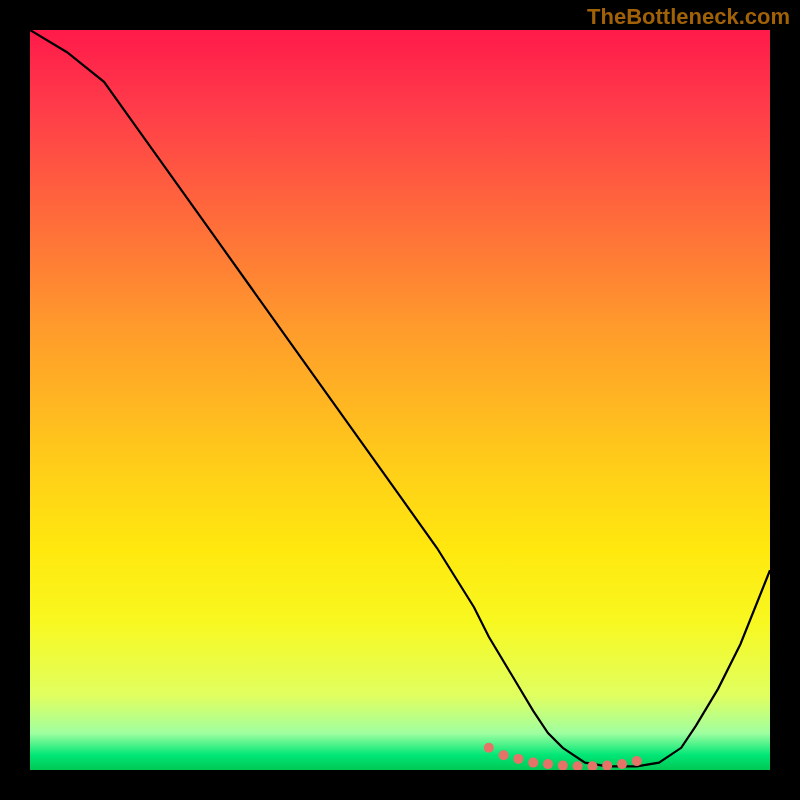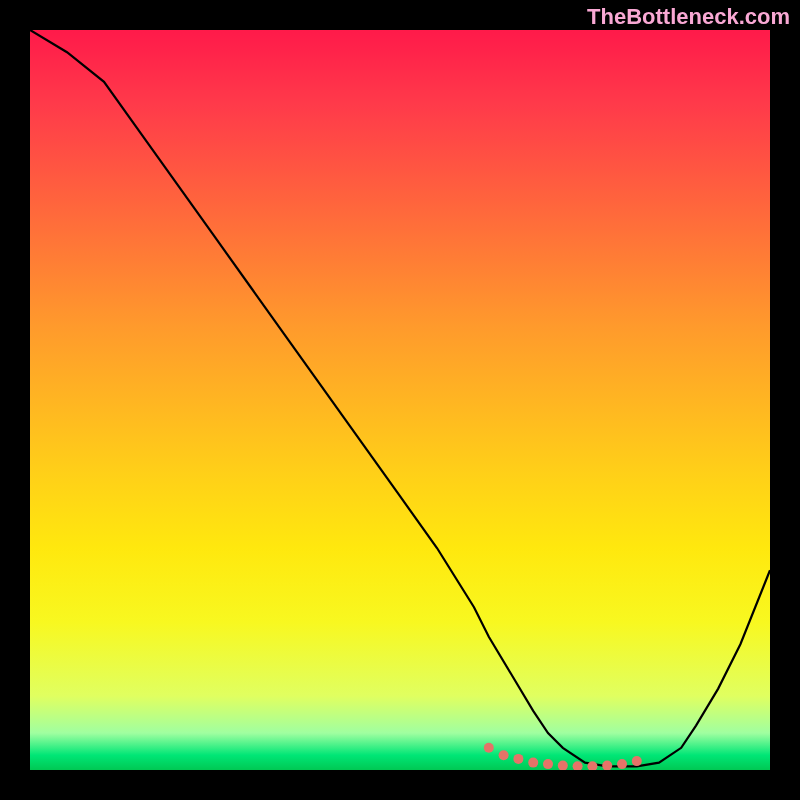--- a/index.html
+++ b/index.html
@@ -7,21 +7,21 @@
     width: 800px;
     height: 800px;
     background: #000;
     position: relative;
     font-family: Arial, sans-serif;
   }
   .watermark {
     position: absolute;
     top: 4px;
     right: 10px;
-    color: #f9a8d4;
+    color: #a16207;
     font-size: 22px;
     font-weight: bold;
     z-index: 10;
   }
   .plot-area {
     position: absolute;
     left: 30px;
     top: 30px;
     width: 740px;
     height: 740px;

